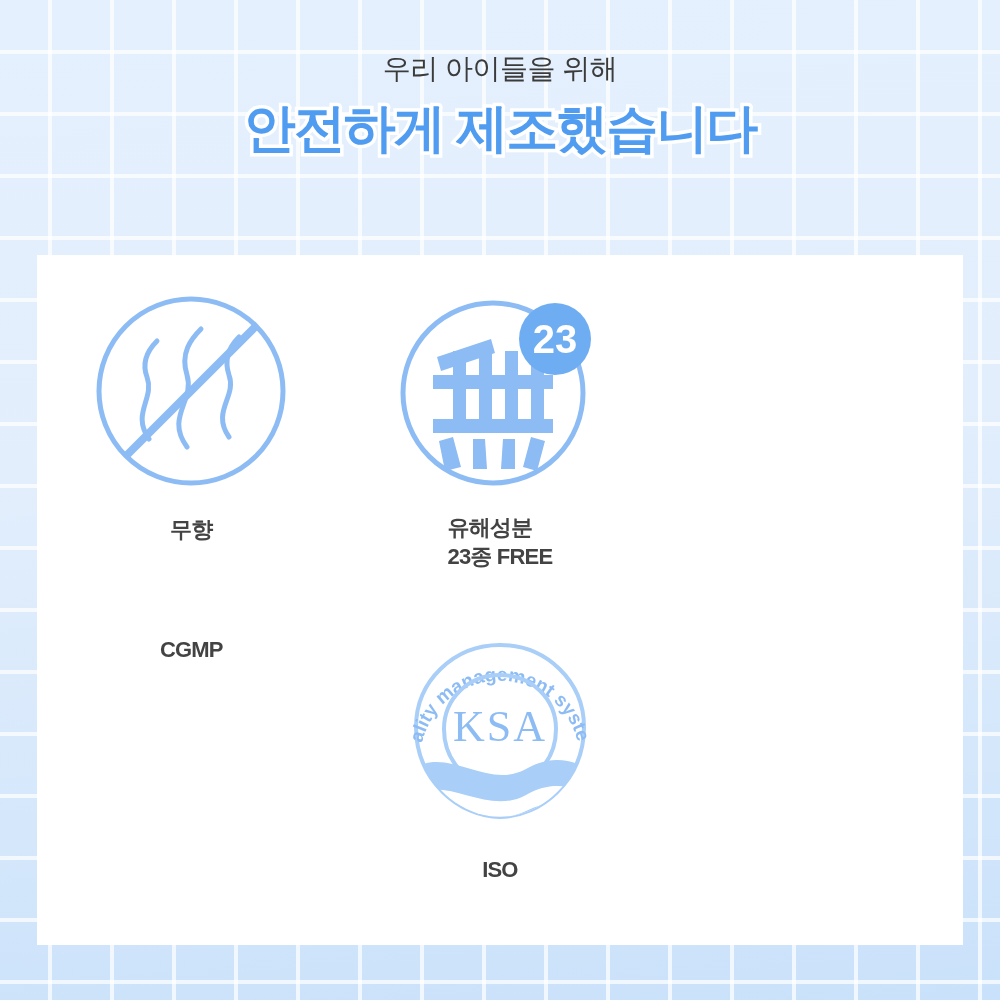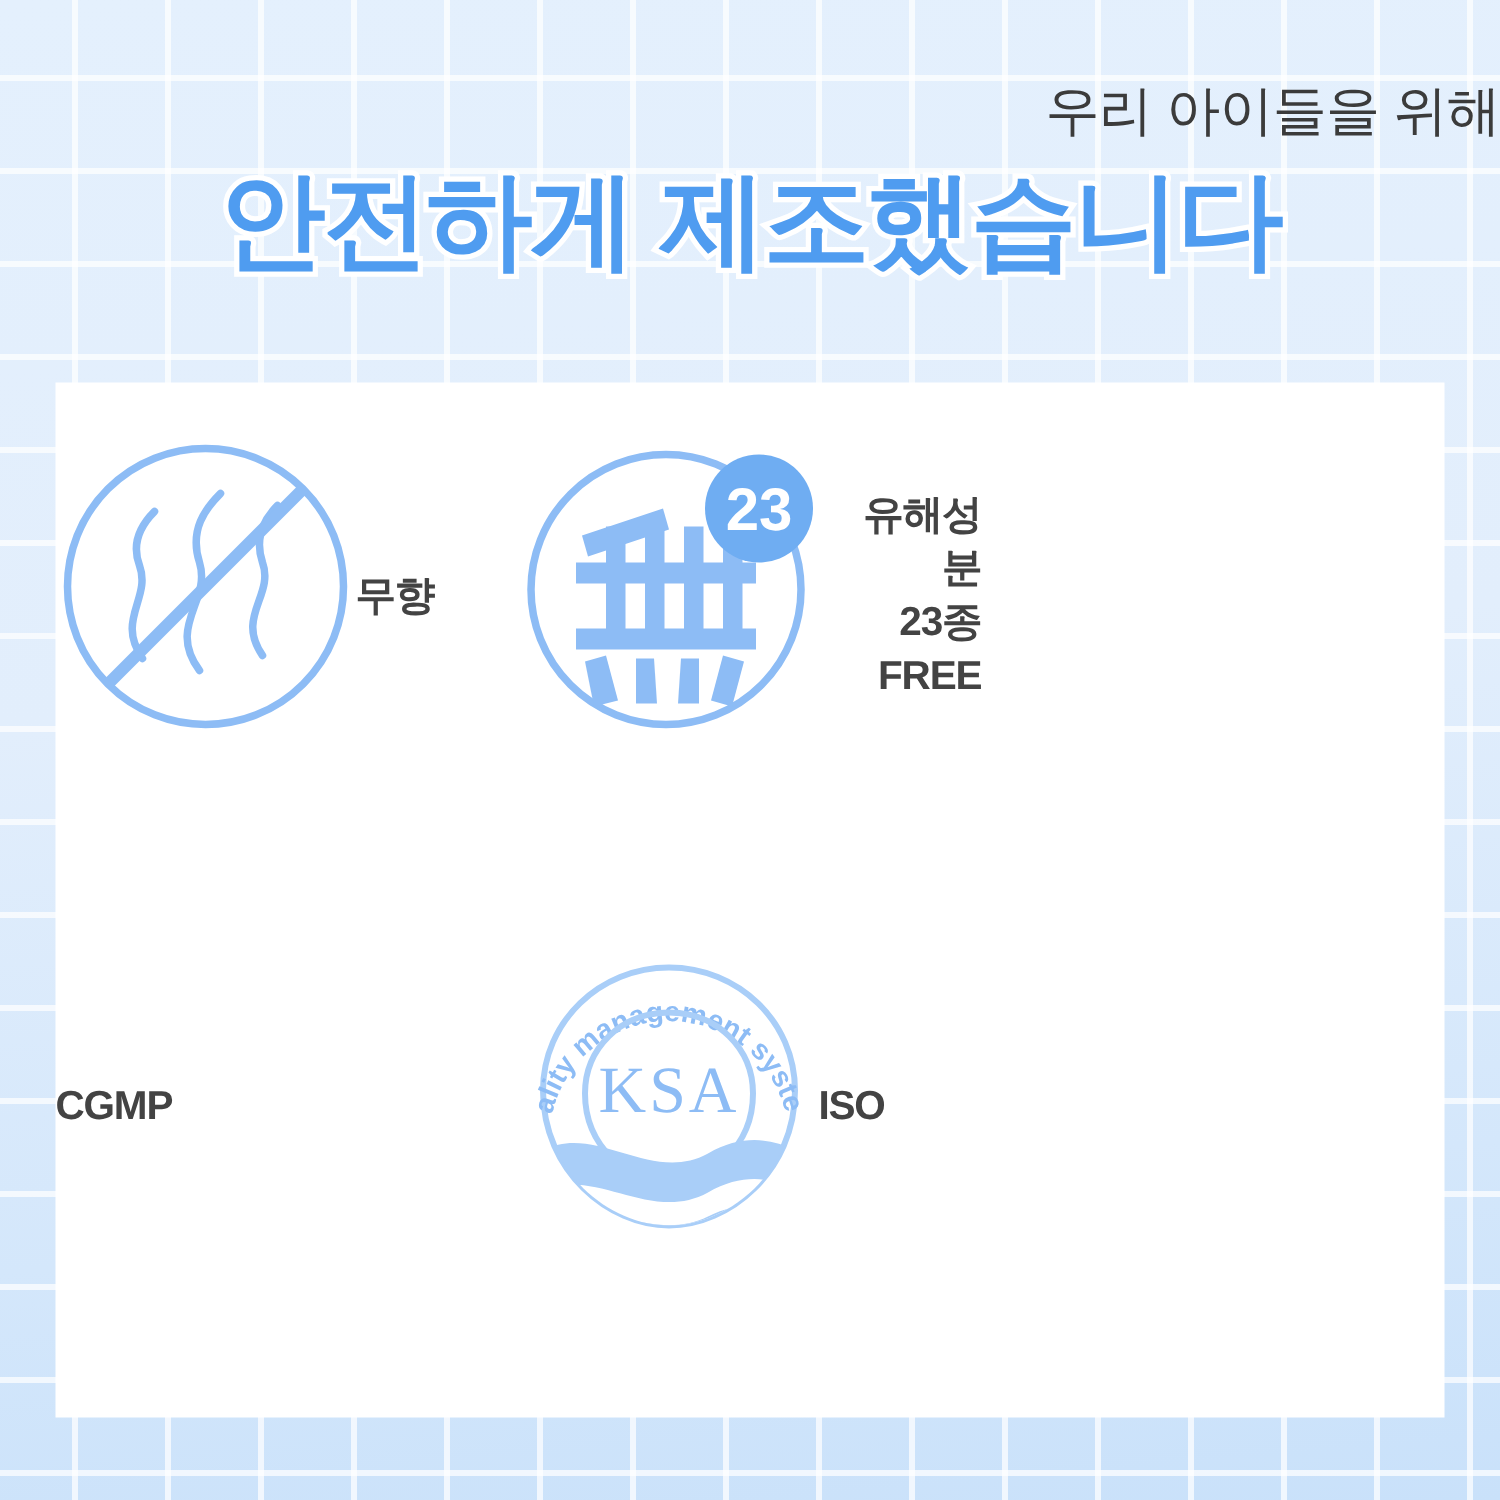--- a/index.html
+++ b/index.html
@@ -21,52 +21,52 @@
       linear-gradient(to bottom,rgba(255,255,255,.72) 4px,transparent 4px);
     background-size:62px 62px;
     background-position:-14px -12px;
     pointer-events:none;
   }
 
   
   #headings{position:absolute;top:0;left:0;width:1000px;text-align:center;}
   #subtitle{
     margin:0;padding-top:54px;
-    font-size:36px;font-weight:400;color:#3b3b3b;
-    letter-spacing:-0.5px;line-height:1.1;text-align:right;
+    font-size:28px;font-weight:400;color:#3b3b3b;
+    letter-spacing:-0.5px;line-height:1.1;
   }
   #headline{
     margin:0;padding-top:14px;
-    font-size:71px;font-weight:700;color:#4f9cf0;
+    font-size:52px;font-weight:700;color:#4f9cf0;
     letter-spacing:-2px;line-height:1.12;
     -webkit-text-stroke:7px #ffffff;
     paint-order:stroke fill;
     text-shadow:0 0 2px #ffffff;
   }
 
   
   #card{
     position:absolute;left:37px;top:255px;width:926px;height:690px;
     background:#ffffff;
   }
   .row{
     position:absolute;left:0;width:926px;display:flex;
   }
   #row1{top:26px;}
   #row2{top:366px;}
   .cell{
-    width:308.6px;display:flex;align-items:center;
+    width:308.6px;display:flex;flex-direction:column;align-items:center;
   }
   .badge-wrap{
     height:220px;display:flex;align-items:center;justify-content:center;
     position:relative;
   }
   .caption{
-    margin-top:14px;text-align:right;
-    font-size:27px;font-weight:700;color:#434343;
+    margin-top:14px;text-align:left;
+    font-size:22px;font-weight:700;color:#434343;
     line-height:1.32;letter-spacing:-0.8px;
     white-space:pre-line;
   }
   .caption.two{margin-top:12px;}
 
   svg{display:block;overflow:visible;}
 </style>
 </head>
 <body>
 

